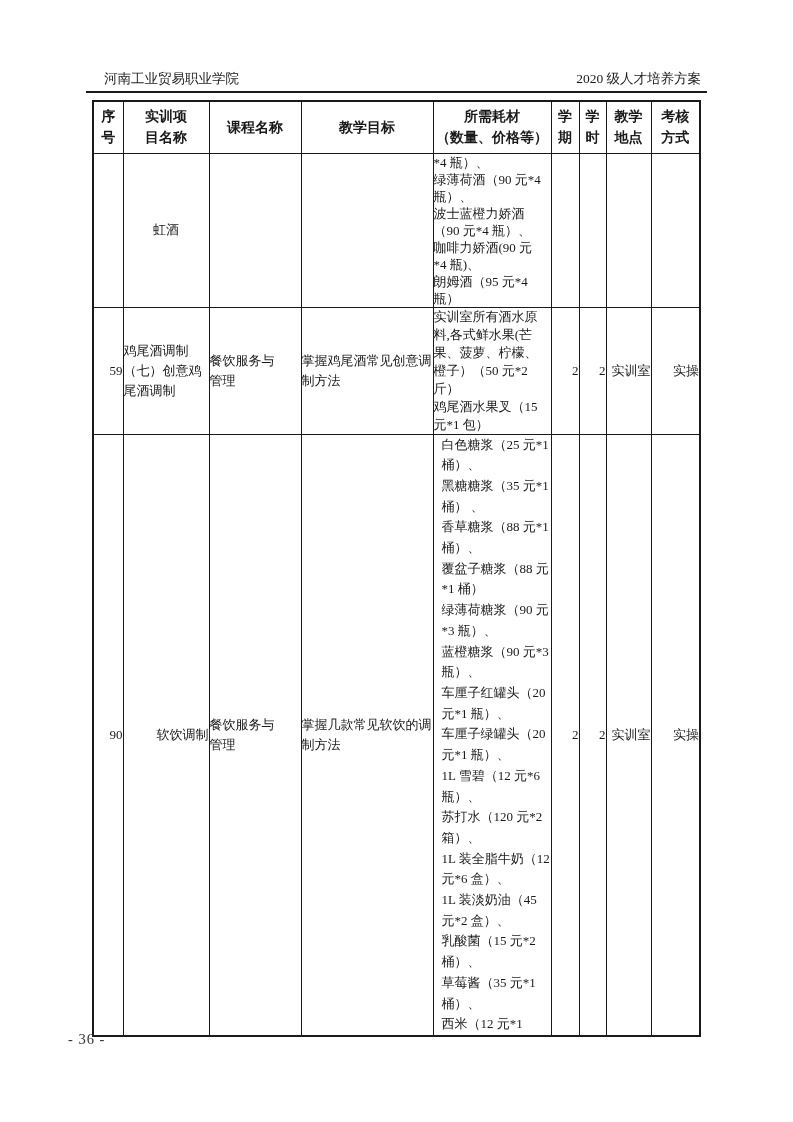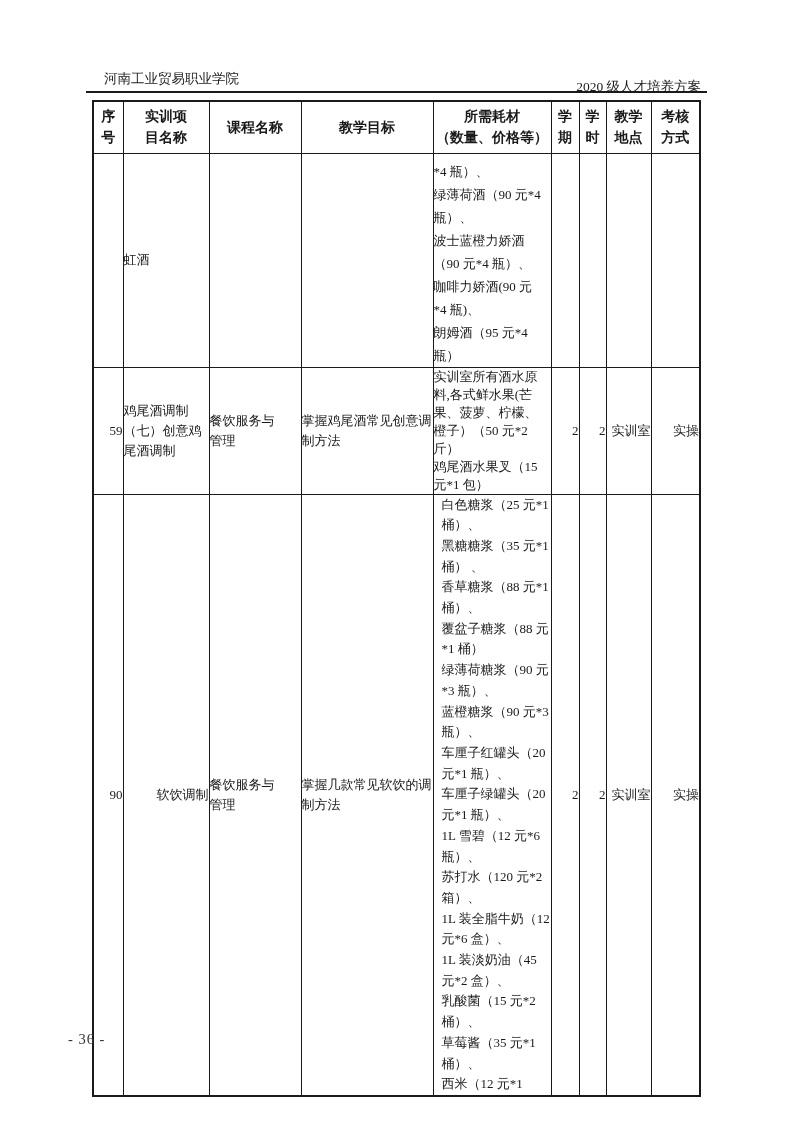--- a/index.html
+++ b/index.html
@@ -7,21 +7,21 @@
     width: 793px; height: 1122px;
     background: #ffffff;
     position: relative;
     font-family: "Liberation Serif", "DejaVu Serif", serif;
     color: #1a1a1a;
     overflow: hidden;
   }
   .page { position: absolute; inset: 0; }
 
   .hdr-left  { position: absolute; left: 104px; top: 70px; font-size: 13.5px; white-space: nowrap; }
-  .hdr-right { position: absolute; right: 92px; top: 78px; font-size: 13.5px; white-space: nowrap; }
+  .hdr-right { position: absolute; right: 92px; top: 70px; font-size: 13.5px; white-space: nowrap; }
   .hdr-rule  { position: absolute; left: 86px; top: 91px; width: 621px; height: 2px; background: #1a1a1a; }
 
   table.doc {
     position: absolute; left: 92px; top: 100px;
     width: 607px;
     border-collapse: collapse;
     table-layout: fixed;
     border: 2px solid #1a1a1a;
   }
   .doc th, .doc td {
@@ -38,27 +38,27 @@
     line-height: 21px;
     white-space: pre-line;
   }
   tr.r-head { height: 52px; }
   tr.r-cont { height: 141px; }
   tr.r-59   { height: 127px; }
   tr.r-60   { height: 602px; }
 
   .c   { text-align: right; }
   .name-cell { text-align: left; padding-left: 3px; line-height: 20px; white-space: pre-line; }
-  .project-cont { vertical-align: top; text-align: left; padding: 2px 0 0 3px; }
+  .project-cont { vertical-align: top; text-align: center; padding: 2px 0 0 3px; }
   .materials {
     vertical-align: top; text-align: left;
     padding: 2px 1px 0 3px;
     white-space: pre-line;
   }
-  tr.r-cont .materials { line-height: 23px; padding-top: 6px; }
+  tr.r-cont .materials { line-height: 17px; padding-top: 0; }
   tr.r-59   .materials { line-height: 18px; }
   tr.r-60   .materials { line-height: 20.7px; padding-left: 8px; }
 
   .footer { position: absolute; left: 68px; top: 1031px; font-size: 14.5px; letter-spacing: 1px; color: #333; }
 </style>
 </head>
 <body>
 
 <div class="page">
 

